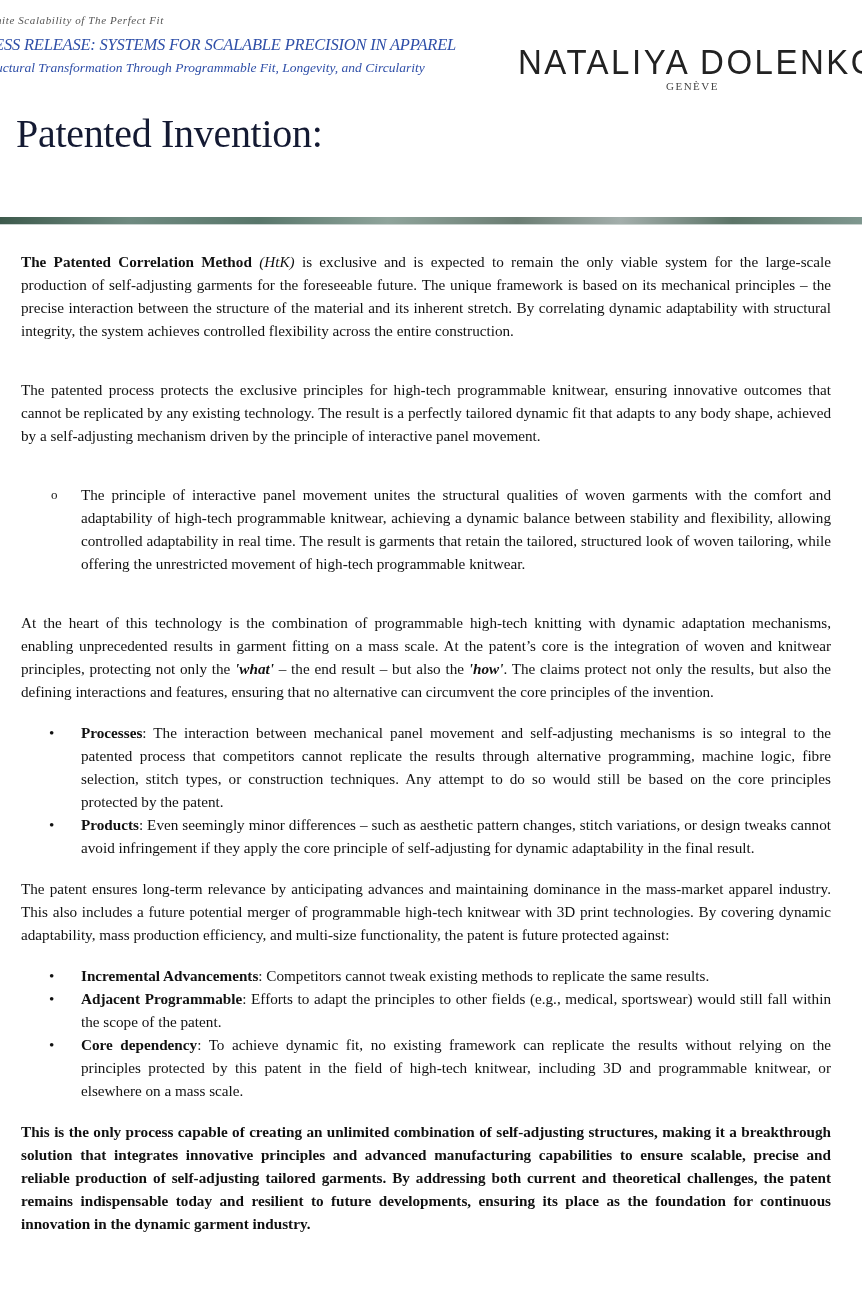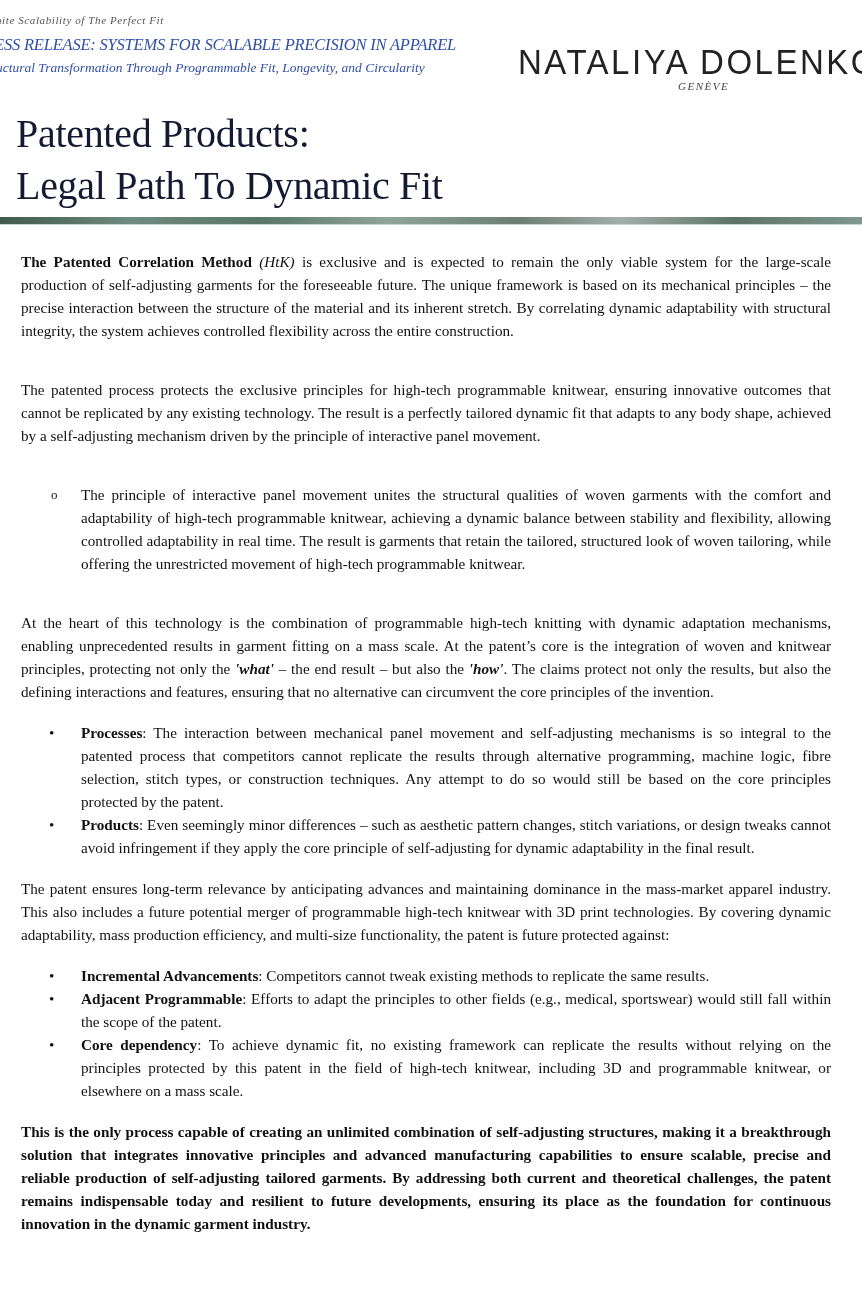--- a/index.html
+++ b/index.html
@@ -3,21 +3,21 @@
 <meta charset="utf-8">
 <style>
   html, body { margin: 0; padding: 0; background: #ffffff; }
   body { width: 862px; height: 1298px; overflow: hidden; position: relative; font-family: "Liberation Serif", serif; color: #111; }
   .header { position: absolute; left: 0; top: 0; width: 862px; height: 100px; }
   .tagline { position: absolute; left: -4px; top: 14px; font-size: 11px; font-style: italic; color: #555; letter-spacing: 0.6px; white-space: nowrap; }
   .press { position: absolute; left: -6px; top: 35px; font-size: 16.5px; font-style: italic; color: #2f4fa8; white-space: nowrap; letter-spacing: -0.2px; }
   .subtitle { position: absolute; left: -4px; top: 60px; font-size: 13.5px; font-style: italic; color: #2f4fa8; white-space: nowrap; }
   .logo { position: absolute; left: 518px; top: 44px; width: 350px; }
   .logo-name { font-family: "Liberation Sans", sans-serif; font-size: 33px; letter-spacing: 2.5px; color: #222; white-space: nowrap; line-height: 36px; transform: scaleY(1.05); }
-  .logo-sub { position: absolute; left: 160px; top: 36px; font-size: 11px; font-style: italic; letter-spacing: 1.5px; color: #444; }
+  .logo-sub { position: absolute; left: 148px; top: 36px; font-size: 11px; letter-spacing: 1.5px; color: #444; }
   .title { position: absolute; left: 16px; top: 108px; font-size: 40px; line-height: 52px; color: #141a33; letter-spacing: -0.3px; }
   .rule { position: absolute; left: 0; top: 217px; width: 862px; height: 7px;
     background: linear-gradient(90deg, #3d5a4c 0%, #6f8a80 15%, #58766a 30%, #8fa49b 45%, #6b7d73 60%, #a3aeab 72%, #5c7467 85%, #7f978f 100%);
     border-bottom: 1px solid #c9d2cf; }
   .content { position: absolute; left: 21px; top: 250px; width: 810px; font-size: 15.2px; line-height: 23px; }
   p { margin: 0; text-align: justify; }
   .gap-m { height: 18px; }
   .heading { margin: 0; }
   ul.list { list-style: none; margin: 0; padding: 0; }
   ul.list li { position: relative; padding-left: 60px; text-align: justify; }
@@ -33,22 +33,21 @@
   <div class="tagline">nite Scalability of The Perfect Fit</div>
   <div class="press">ESS RELEASE: SYSTEMS FOR SCALABLE PRECISION IN APPAREL</div>
   <div class="subtitle">uctural Transformation Through Programmable Fit, Longevity, and Circularity</div>
   <div class="logo">
     <div class="logo-name">NATALIYA DOLENKO</div>
     <div class="logo-sub">GENÈVE</div>
   </div>
 </div>
 
 <div class="title">
-  <div>Patented Products:</div>
-  <div>Legal Path To Dynamic Fit</div>
+  <div>Patented Invention:</div>
 </div>
 
 <div class="rule"></div>
 
 <div class="content">
   <p><span class="bold">The Patented Correlation Method</span> <i>(HtK)</i><span> is exclusive and is expected to remain the only viable system for the large-scale production of self-adjusting garments for the foreseeable future. The unique framework is based on its mechanical principles – the precise interaction between the structure of the material and its inherent stretch. By correlating dynamic adaptability with structural integrity, the system achieves controlled flexibility across the entire construction.</span></p>
 
   <div class="gap-m"></div>
   <div class="gap-m"></div>
   <p>The patented process protects the exclusive principles for high-tech programmable knitwear, ensuring innovative outcomes that cannot be replicated by any existing technology. The result is a perfectly tailored dynamic fit that adapts to any body shape, achieved by a self-adjusting mechanism driven by the principle of interactive panel movement.</p>

